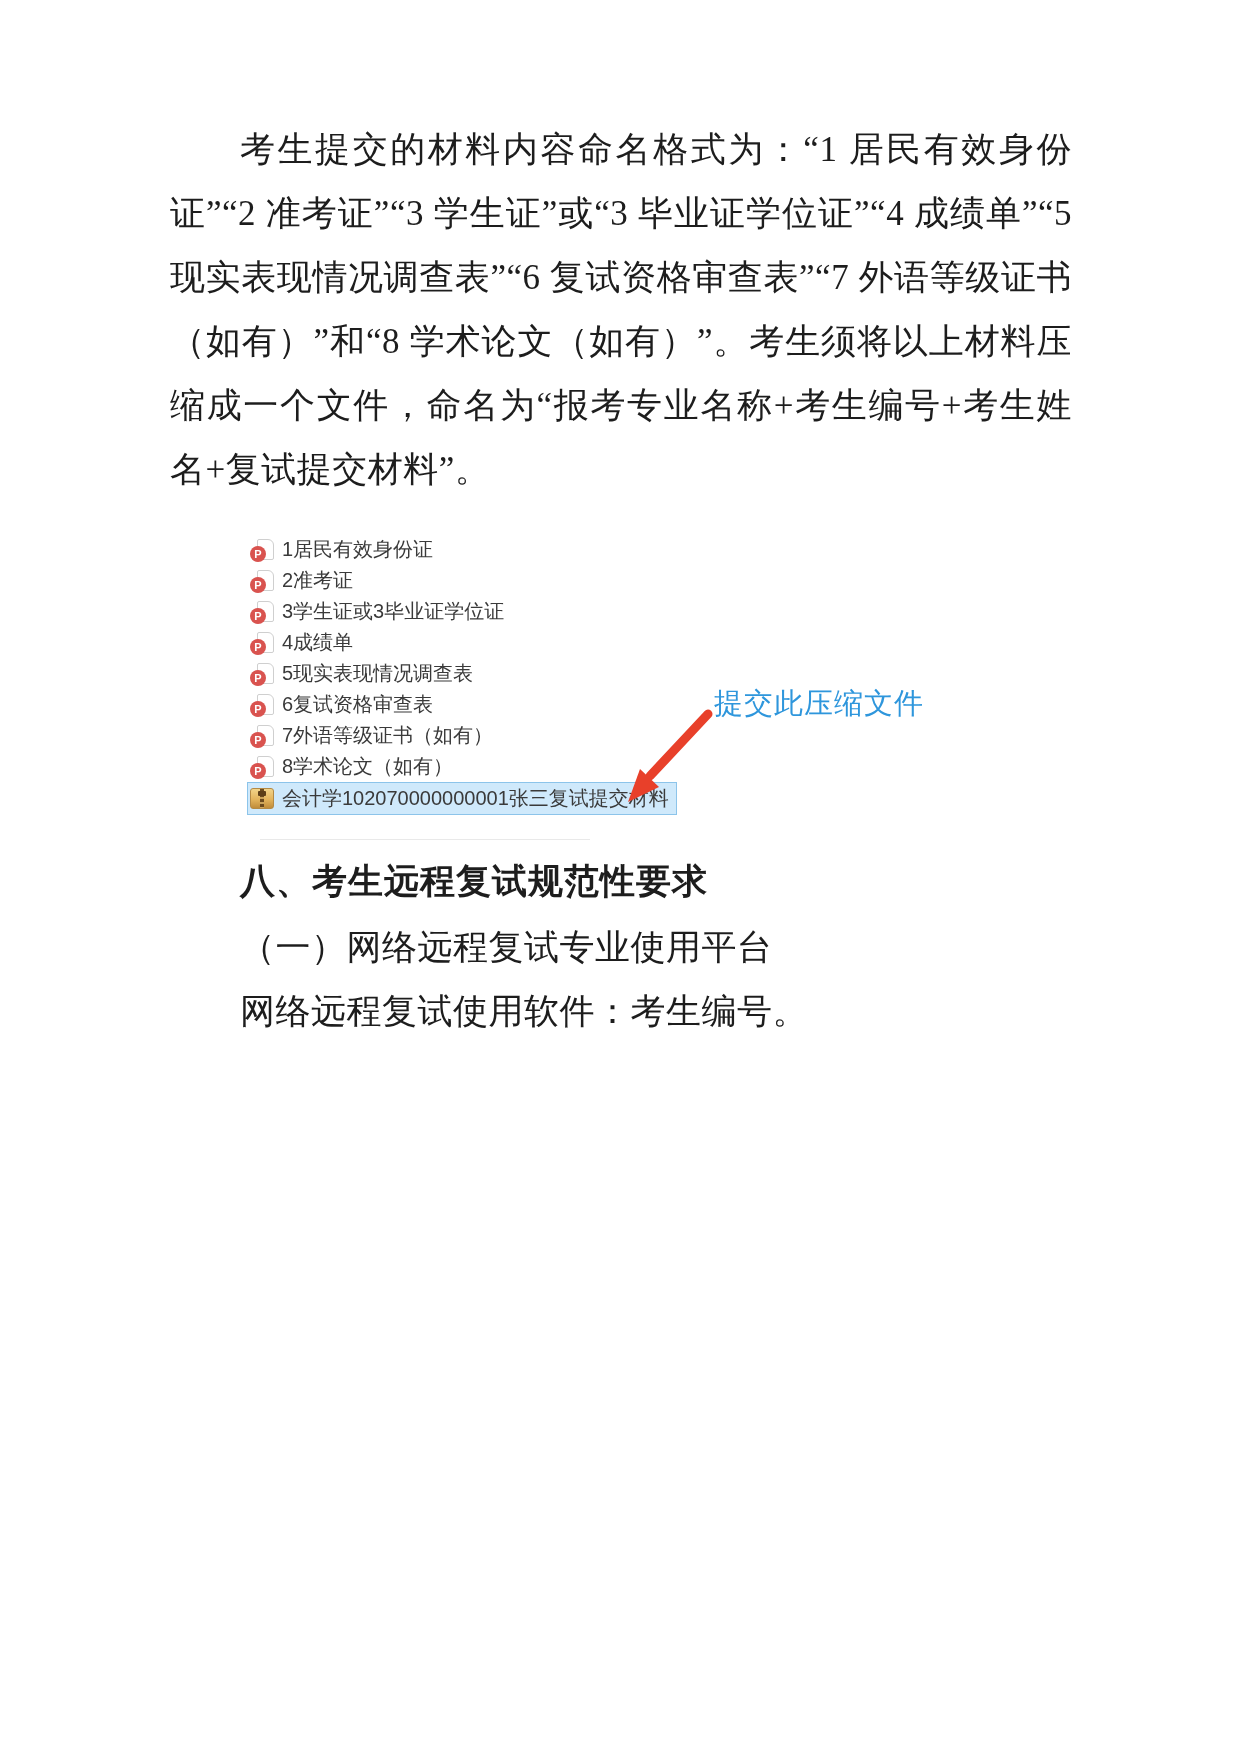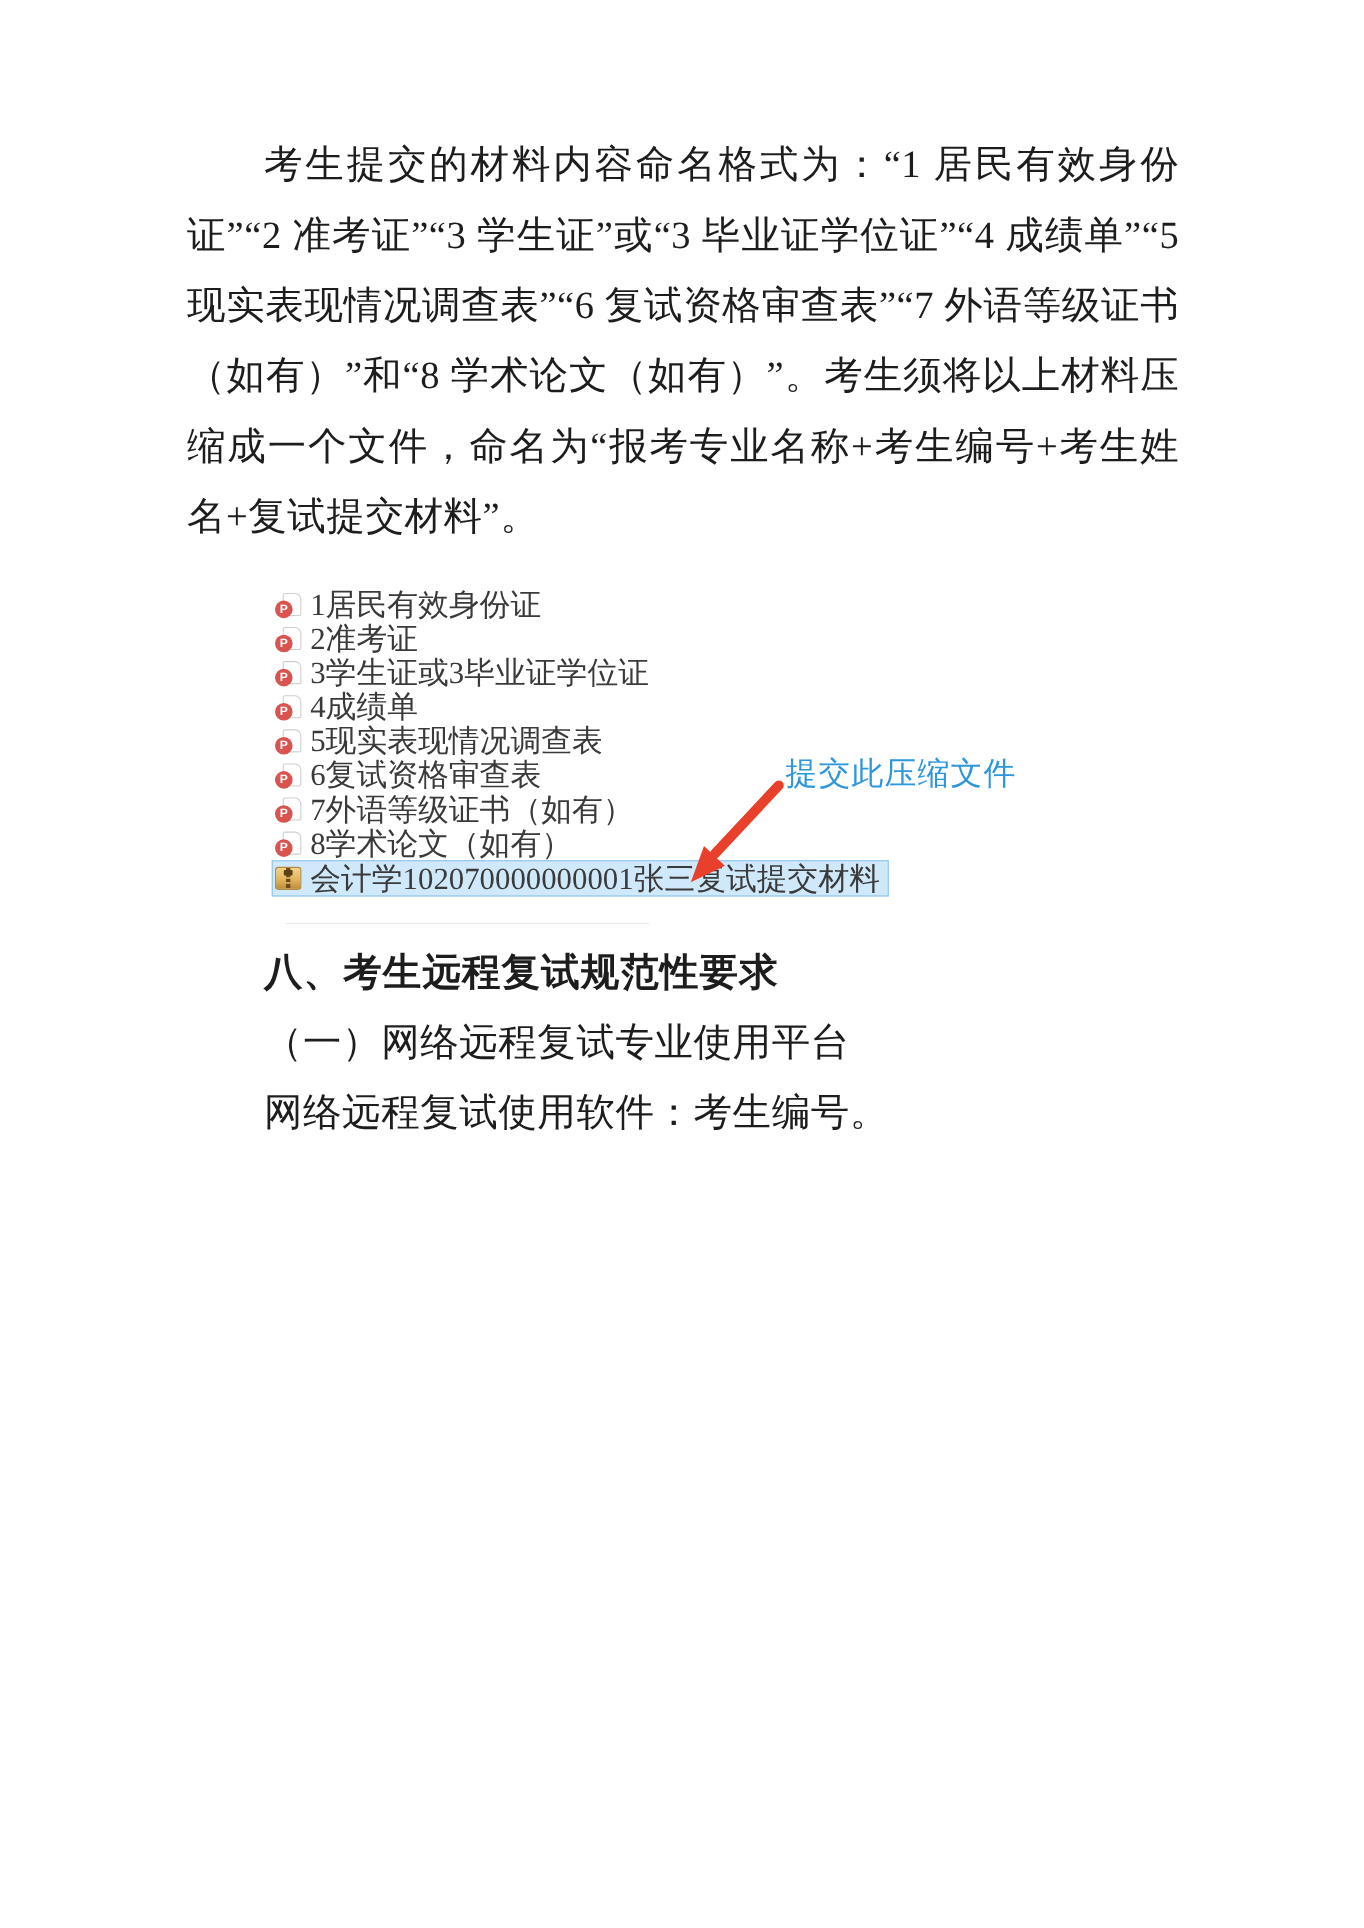--- a/index.html
+++ b/index.html
@@ -20,45 +20,44 @@
     width:902px;
   }
   .para {
     font-size:35px;
     line-height:64px;
     letter-spacing:0.5px;
     text-align:justify;
     text-indent:2em;
     color:#1d1d1d;
   }
-  .para.bold { font-weight:700; letter-spacing:1px; }
+  .para.bold { font-weight:700; letter-spacing:1px;font-family:Liberation Mono, monospace; }
 
   
   .shot {
     position:relative;
     width:902px;
     height:318px;
     margin-top:32px;
   }
   .file-list {
     position:absolute;
     left:80px; top:0;
     font-family:"Liberation Sans","DejaVu Sans",sans-serif;
   }
   .file-row {
     display:flex;
     align-items:center;
     height:31px;
     white-space:nowrap;
   }
   .file-row .label {
-    font-size:28px;
+    font-size:20px;
     color:#3a3a3a;
     margin-left:8px;
-    font-family:Liberation Serif, serif;
   }
   
   .pdf-icon {
     position:relative;
     width:24px; height:24px;
     flex:0 0 24px;
   }
   .pdf-icon .pg {
     position:absolute;
     right:0; top:1px;

